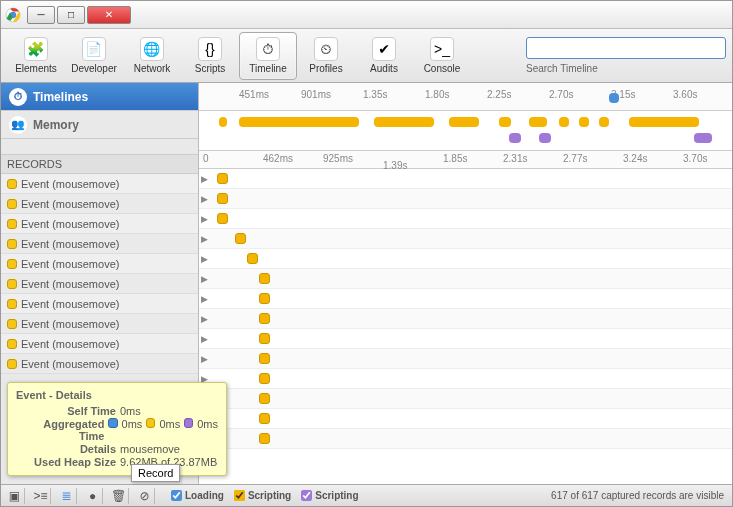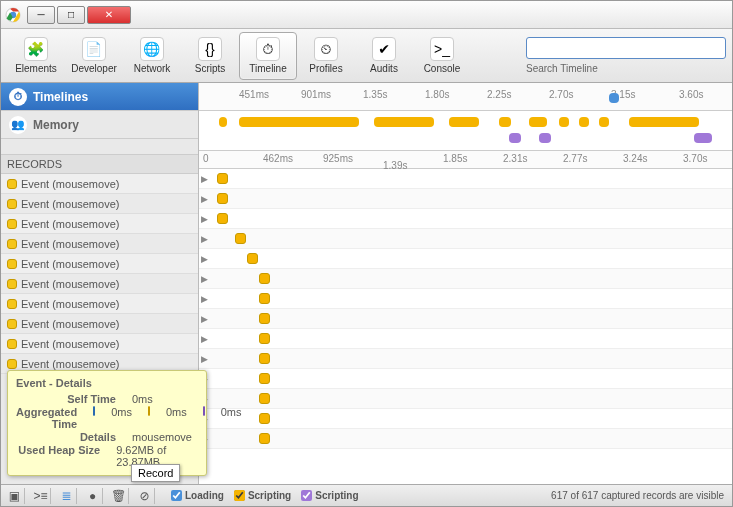--- a/index.html
+++ b/index.html
@@ -48,23 +48,23 @@
 .row { height:20px; border-bottom:1px solid #eee; position:relative; }
 .row:nth-child(even){ background:#fafafa; }
 .row .tri { position:absolute; left:2px; top:5px; font-size:9px; color:#888; }
 .row .chip { position:absolute; width:11px; height:11px; border-radius:3px; top:4px; background:#f5b400; border:1px solid #c79a00; }
 .statusbar { height:22px; background:linear-gradient(#f0f0f0,#dcdcdc); border-top:1px solid #aaa; display:flex; align-items:center; font-size:10px; color:#555; padding:0 4px; gap:6px; position:absolute; bottom:0; left:0; right:0;}
 .sbtn { width:20px; height:16px; display:flex; align-items:center; justify-content:center; border-right:1px solid #bbb; cursor:pointer; font-size:12px; }
 .legend { display:flex; gap:10px; margin-left:10px;}
 .lg { display:flex; align-items:center; gap:3px; }
 .lg input{ width:11px;height:11px; }
 .status-right{ margin-left:auto; padding-right:4px; }
-.tooltip { position:absolute; left:6px; bottom:30px; width:200px; background:#ffffcc; border:1px solid #c9c976; border-radius:3px; padding:6px 8px; font-size:11px; color:#555; box-shadow:1px 1px 4px rgba(0,0,0,.3); z-index:10; }
+.tooltip { position:absolute; left:6px; bottom:30px; width:220px; background:#ffffcc; border:1px solid #c9c976; border-radius:3px; padding:6px 8px; font-size:11px; color:#555; box-shadow:1px 1px 4px rgba(0,0,0,.3); z-index:10; }
 .tooltip .tt-title{ font-weight:bold; margin-bottom:4px; color:#666; }
-.tooltip .tr{ display:flex; gap:16px; margin:1px 0; }
+.tooltip .tr{ display:flex; gap:4px; margin:1px 0; }
 .tooltip .tk{ width:100px; text-align:right; font-weight:bold; color:#666; }
 .hover-tip{ position:absolute; left:130px; bottom:24px; background:#fff; border:1px solid #999; padding:2px 6px; font-size:11px; box-shadow:1px 1px 3px rgba(0,0,0,.3); z-index:11;}
 </style>
 </head>
 <body>
 
 <div class="titlebar">
   <svg class="chrome-icon" viewBox="0 0 16 16">
       <circle cx="8" cy="8" r="7" fill="#fff" stroke="#ccc"></circle>
       <circle cx="8" cy="8" r="3.2" fill="#4a90d9"></circle>
@@ -180,21 +180,21 @@
 
   <div class="content">
     <div class="ruler" id="ruler1">
         <span style="left: 40px;">451ms</span>
         <span style="left: 102px;">901ms</span>
         <span style="left: 164px;">1.35s</span>
         <span style="left: 226px;">1.80s</span>
         <span style="left: 288px;">2.25s</span>
         <span style="left: 350px;">2.70s</span>
         <span style="left: 412px;">3.15s</span>
-        <span style="left: 474px; margin-left: 6px;">3.60s</span>
+        <span style="left: 474px;">3.60s</span>
       </div>
     <div class="overview">
       <span class="bar y" style="left:20px;width:8px;"></span>
       <span class="bar y" style="left:40px;width:120px;"></span>
       <span class="bar y" style="left:175px;width:60px;"></span>
       <span class="bar y" style="left:250px;width:30px;"></span>
       <span class="bar y" style="left:300px;width:12px;"></span>
       <span class="bar y" style="left:330px;width:18px;"></span>
       <span class="bar y" style="left:360px;width:10px;"></span>
       <span class="bar b" style="left:410px;width:10px;top:-18px;"></span>

